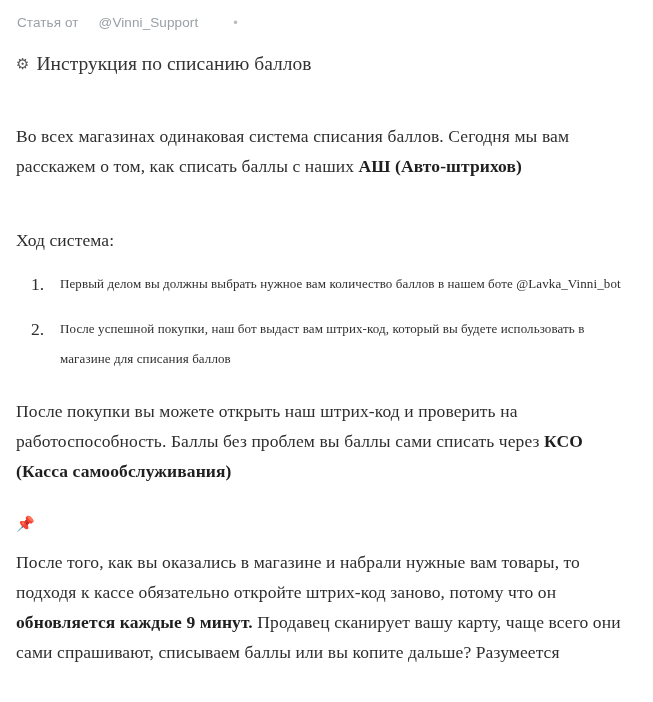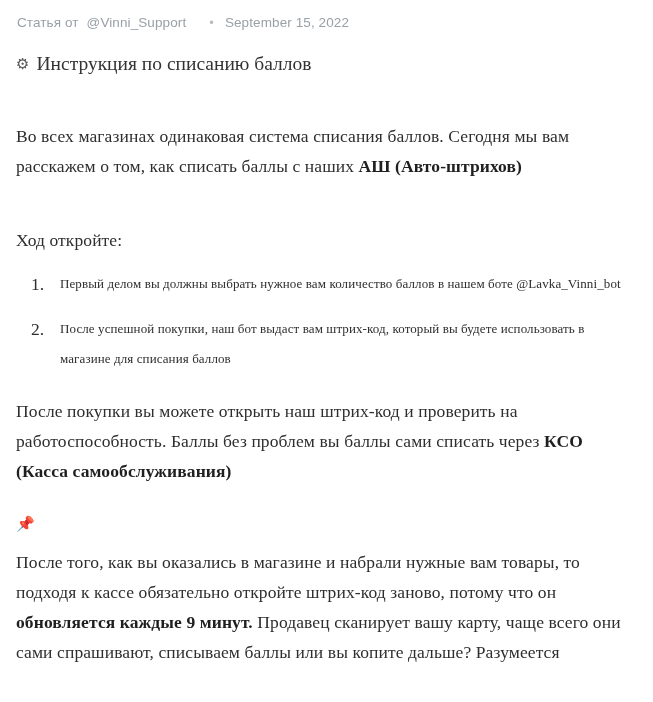--- a/index.html
+++ b/index.html
@@ -28,21 +28,21 @@
   .byline {
     font-family: "Liberation Sans", "DejaVu Sans", sans-serif;
     font-size: 13.5px;
     line-height: 18px;
     color: #9aa0a6;
     letter-spacing: 0.1px;
     white-space: nowrap;
     margin: 0 0 0 1px;
     display: flex;
     align-items: baseline;
-    gap: 4px;
+    gap: 16px;
     text-align: center;
   }
   .byline .prefix { margin-right: 4px; }
   .byline .author { margin-right: 12px; }
   .byline .sep {
     margin: 0 7px;
     font-size: 13px;
     color: #b6bcc2;
   }
   .byline .date { color: #9aa0a6; }
@@ -133,35 +133,34 @@
 </style>
 </head>
 <body>
 
 <div class="page">
 
   <div class="byline">
     <span class="prefix">Статья от</span>
     <span class="author">@Vinni_Support</span>
     <span class="sep">•</span>
-    <span class="date">September 15, 2022</span>
   </div>
 
   <h1 class="article-title">
     <span class="emoji">⚙</span>
     <span>Инструкция по списанию баллов</span>
   </h1>
 
   <div class="spacer-lg"></div>
 
   <p class="para"><span>Во всех магазинах одинаковая система списания баллов. Сегодня мы вам расскажем о том, как списать баллы с наших </span><b>АШ (Авто-штрихов)</b></p>
 
   <div class="spacer-lg"></div>
 
-  <p class="para">Ход откройте:</p>
+  <p class="para">Ход система:</p>
 
   <div class="spacer-sm"></div>
 
   <ol class="steps">
     <li>Первый делом вы должны выбрать нужное вам количество баллов в нашем боте @Lavka_Vinni_bot</li>
     <li>После успешной покупки, наш бот выдаст вам штрих-код, который вы будете использовать в магазине для списания баллов</li>
   </ol>
 
   <div class="spacer-xs"></div>
 

